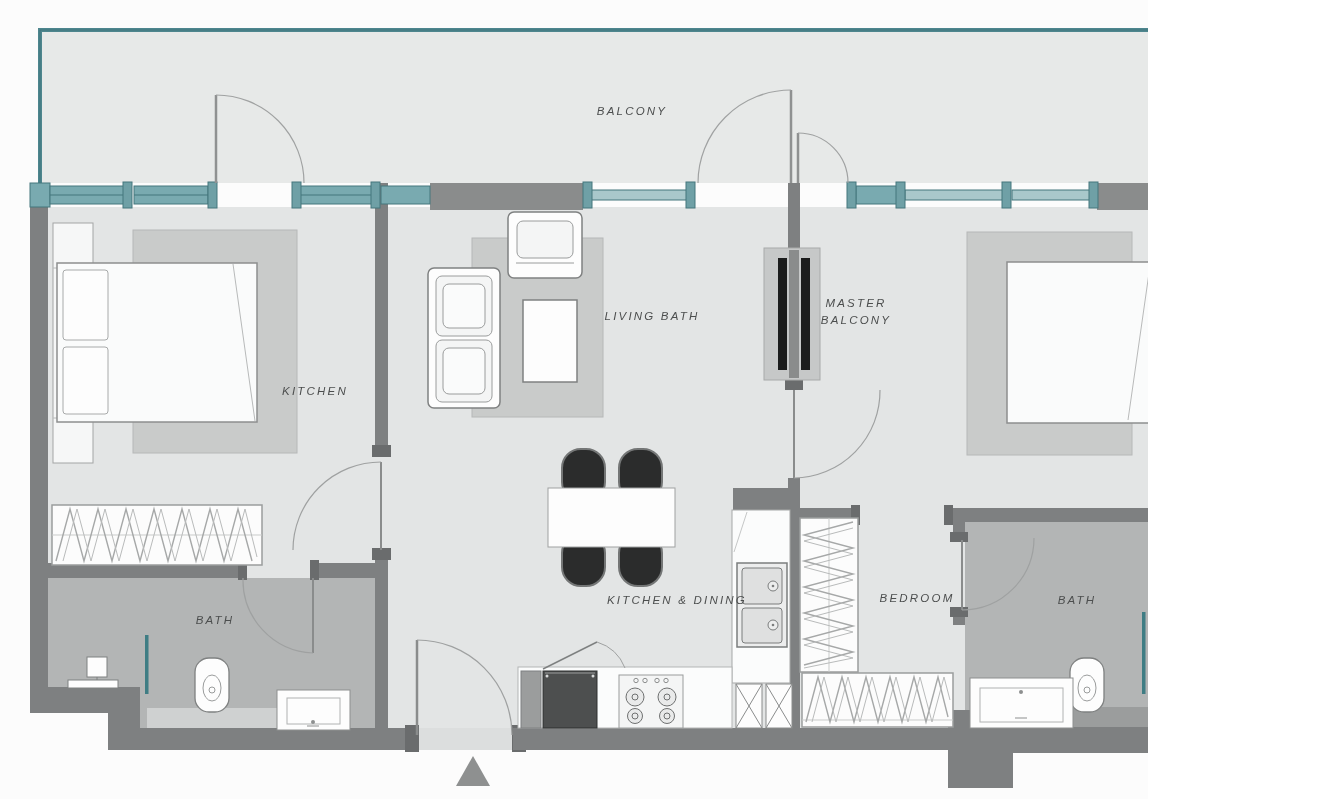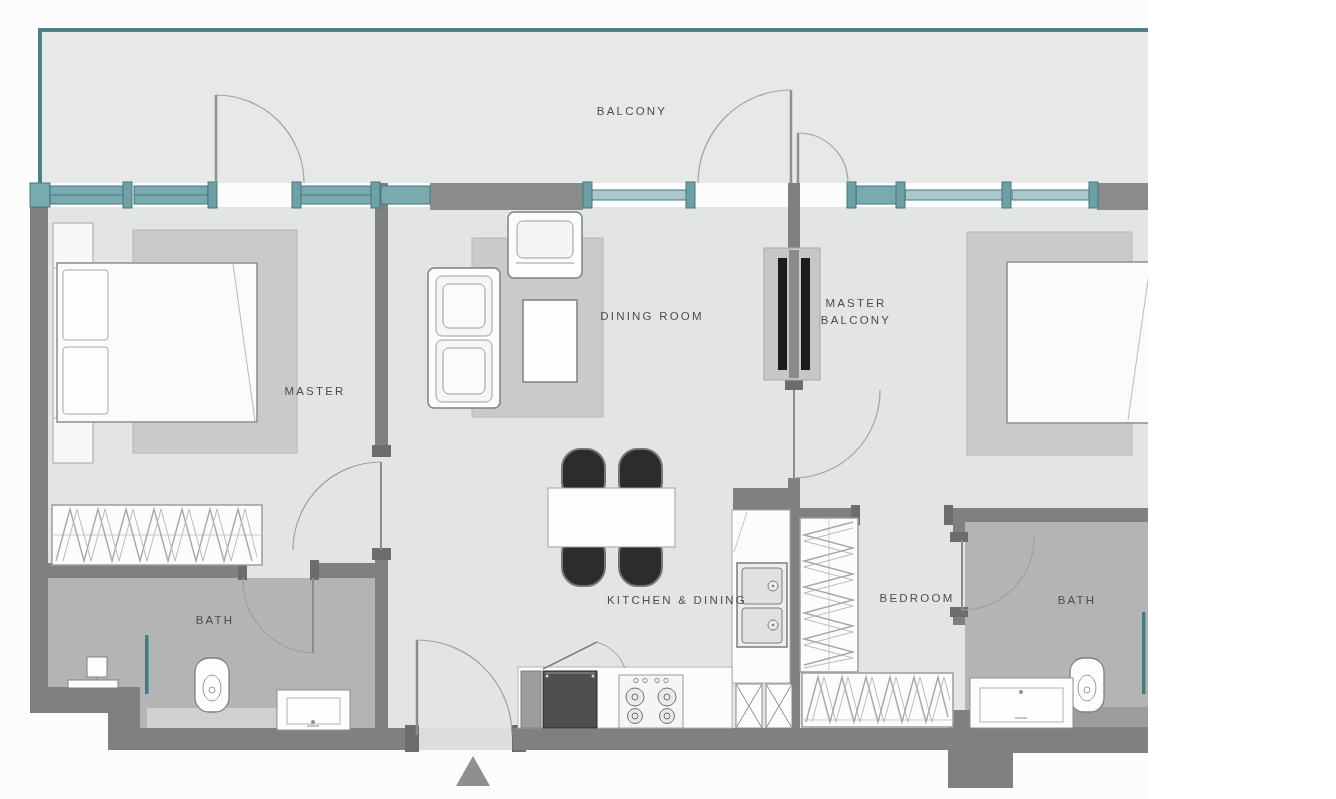--- a/index.html
+++ b/index.html
@@ -1,18 +1,18 @@
 <!DOCTYPE html>
 <html><head>
 <meta charset="utf-8">
 <style>
   html,body{margin:0;padding:0;background:#ffffff;}
   .plan{
     position:relative;width:1148px;height:799px;background:#fcfcfc;
-    font-family:"Liberation Sans", sans-serif;overflow:hidden;
+    font-family:"Liberation Sans", sans-serif;overflow:hidden;font-style:italic;
   }
   .plan svg{position:absolute;left:0;top:0;}
   .label{
     position:absolute;transform:translate(-50%,-50%);
     font-size:11.5px;line-height:1.45;letter-spacing:2.2px;
     color:#4c4e4e;white-space:nowrap;text-align:center;z-index:5;
   }
   .label.wrap{white-space:normal;width:120px;}
 </style>
 </head>
@@ -337,20 +337,20 @@
     <line x1="417" y1="640" x2="417" y2="735" stroke="#8a8c8c" stroke-width="2.5"></line>
     <path d="M417,640 A95,95 0 0 1 512,735" stroke="#9fa1a1" stroke-width="1.2"></path>
   </g>
 
   <g>
     <polygon points="473,756 456,786 490,786" fill="#8e9090"></polygon>
   </g>
 </svg>
 
   <div class="label" style="left:632px;top:111px">BALCONY</div>
-  <div class="label" style="left:315px;top:391px">MASTER</div>
-  <div class="label" style="left:652px;top:316px">DINING ROOM</div>
+  <div class="label" style="left:315px;top:391px">KITCHEN</div>
+  <div class="label" style="left:652px;top:316px">LIVING BATH</div>
   <div class="label wrap" style="left:856px;top:312px">MASTER BALCONY</div>
   <div class="label" style="left:215px;top:620px">BATH</div>
   <div class="label" style="left:677px;top:600px">KITCHEN &amp; DINING</div>
   <div class="label" style="left:917px;top:598px">BEDROOM</div>
   <div class="label" style="left:1077px;top:600px">BATH</div>
 </div>
 
 </body></html>

